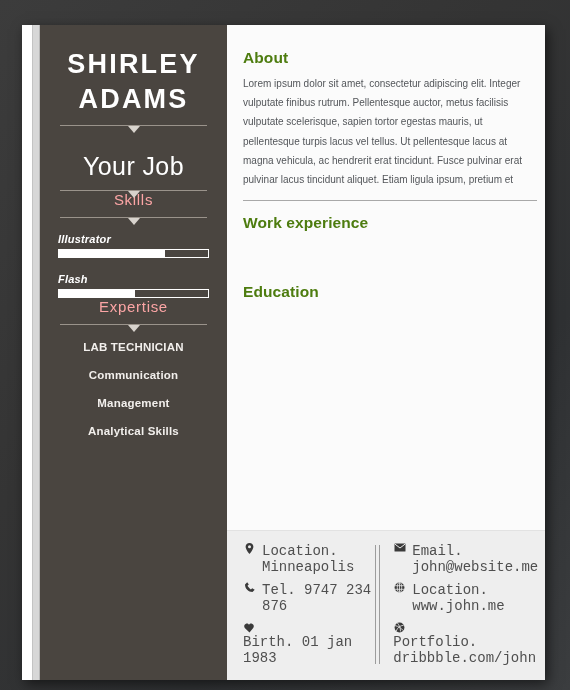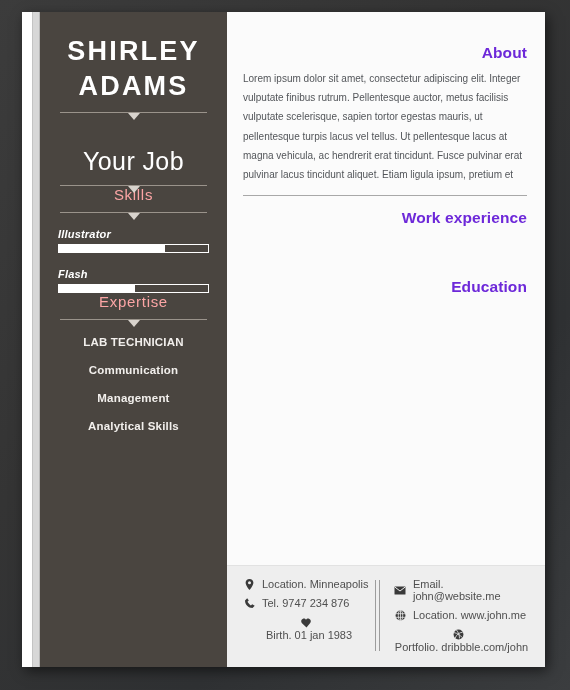--- a/index.html
+++ b/index.html
@@ -18,21 +18,21 @@
   #backdrop {
     position: absolute;
     inset: 0;
     background: linear-gradient(135deg, #3c3c3c 0%, #343434 40%, #2f3133 70%, #3b3d3f 100%);
   }
 
   
   #page {
     position: absolute;
     left: 22px;
-    top: 12px;
+    top: 25px;
     width: 523px;
     height: 655px;
     background: #ffffff;
     box-shadow: 3px 4px 12px rgba(0,0,0,0.55);
     overflow: hidden;
     display: flex;
   }
 
   
   #gutter {
@@ -83,21 +83,21 @@
     width: 0; height: 0;
     border-left: 6px solid transparent;
     border-right: 6px solid transparent;
     border-top: 7px solid #d8d3cd;
   }
 
   .job-title {
     font-size: 25px;
     text-align: center;
     color: #ffffff;
-    margin-top: 34px;
+    margin-top: 26px;
     letter-spacing: 0.4px;
   }
 
   .section-head {
     font-size: 15px;
     text-align: center;
     color: #fca5a5;
     letter-spacing: 0.7px;
   }
 
@@ -144,24 +144,23 @@
   }
   #main-body {
     flex: 1 1 auto;
     padding: 24px 18px 0 16px;
     box-sizing: border-box;
   }
 
   h2.blk-title {
     font-size: 15.5px;
     font-weight: bold;
-    color: #6d28d9;
-    margin: 8px 0 7px 0;
+    color: #4d7c0f;
+    margin: 0 0 7px 0;
     letter-spacing: 0.1px;
-    text-align: right;
   }
 
   p.about-text {
     font-size: 10px;
     line-height: 1.92;
     color: #53565a;
     margin: 0;
     text-align: left;
   }
 
@@ -239,24 +238,25 @@
     margin: 2px 3px 2px 0;
   }
   .foot-sep2 {
     width: 1px;
     align-self: stretch;
     background: #9c9c9c;
     margin: 2px 14px 2px 0;
   }
   .foot-item {
     display: flex;
-    align-items: center;
+    align-items: flex-start;
     margin-bottom: 7px;
-    font-size: 11px;
+    font-size: 14px;
     color: #4f4f4f;
+    font-family: Liberation Mono, monospace;
   }
   .foot-item:last-child { margin-bottom: 0; flex-direction: column; }
   .foot-icon {
     width: 13px;
     flex: 0 0 13px;
     display: flex;
     align-items: center;
     justify-content: center;
     margin-right: 6px;
     color: #3a3a3a;

